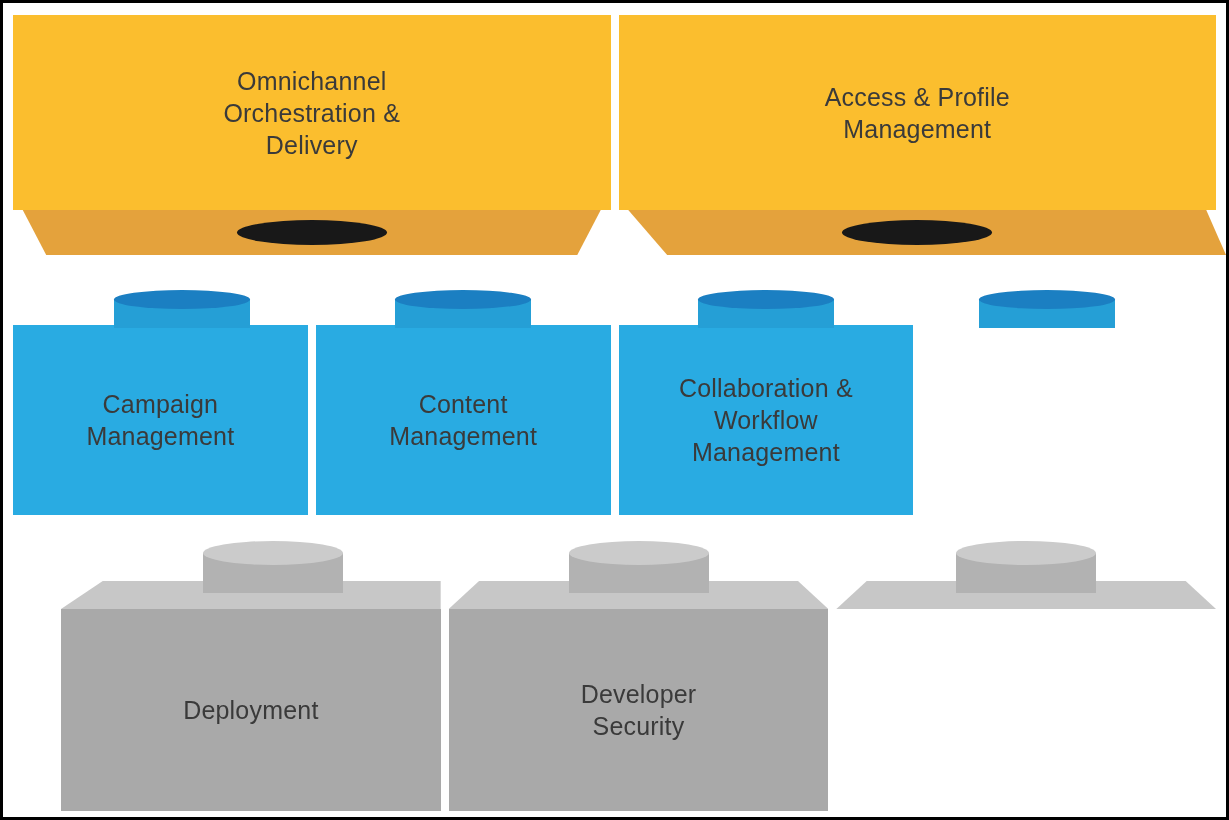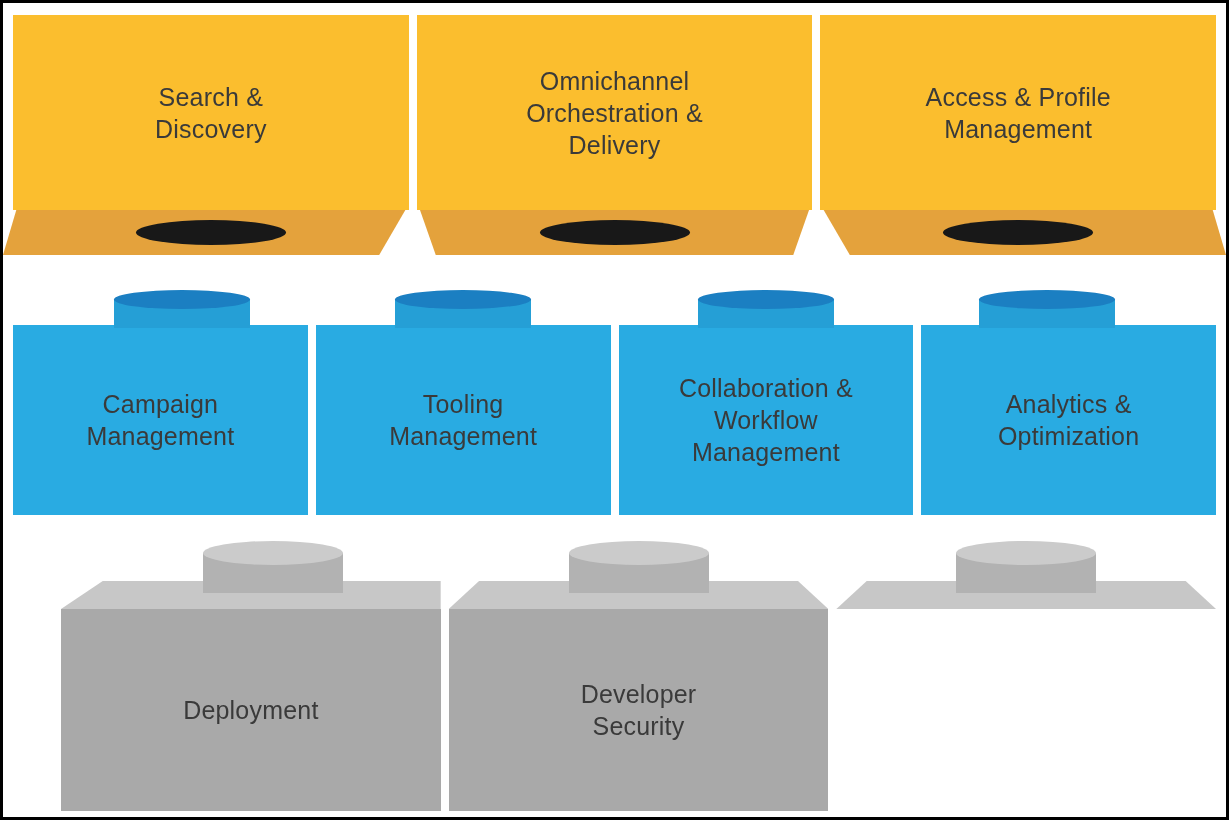--- a/index.html
+++ b/index.html
@@ -90,29 +90,20 @@
     background: var(--gray-face, #A9A9A9);
     display: flex; align-items: center; justify-content: center;
   }
 </style>
 </head>
 <body>
 
 <div class="canvas">
 
   <div class="row row-top">
-    <div class="brick yellow pos-left">
-      <div class="y-body">
-        <span class="label">Search &amp;
-Discovery</span>
-      </div>
-      <div class="y-under">
-        <div class="tube"></div>
-      </div>
-    </div>
     <div class="brick yellow pos-c">
       <div class="y-body">
         <span class="label">Omnichannel
 Orchestration &amp;
 Delivery</span>
       </div>
       <div class="y-under">
         <div class="tube"></div>
       </div>
     </div>
@@ -137,43 +128,39 @@
         <span class="label">Campaign
 Management</span>
       </div>
     </div>
     <div class="brick blue pos-c">
       <div class="stud">
         <div class="stud-side"></div>
         <div class="stud-top"></div>
       </div>
       <div class="b-body">
-        <span class="label">Tooling
+        <span class="label">Content
 Management</span>
       </div>
     </div>
     <div class="brick blue pos-c">
       <div class="stud">
         <div class="stud-side"></div>
         <div class="stud-top"></div>
       </div>
       <div class="b-body">
         <span class="label">Collaboration &amp;
 Workflow
 Management</span>
       </div>
     </div>
     <div class="brick blue pos-right">
       <div class="stud">
         <div class="stud-side"></div>
         <div class="stud-top"></div>
-      </div>
-      <div class="b-body">
-        <span class="label">Analytics &amp;
-Optimization</span>
       </div>
     </div>
   </div>
 
   <div class="row row-bottom">
     <div class="brick gray pos-left">
       <div class="stud">
         <div class="stud-side"></div>
         <div class="stud-top"></div>
       </div>

